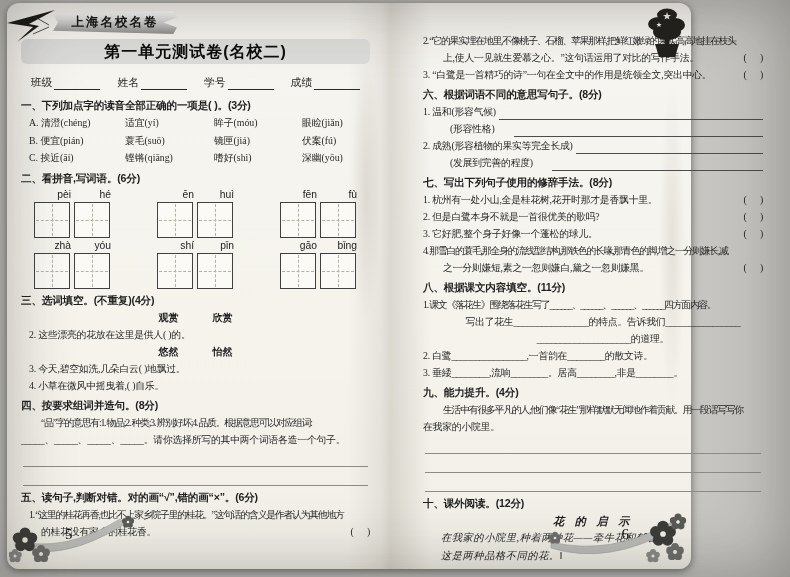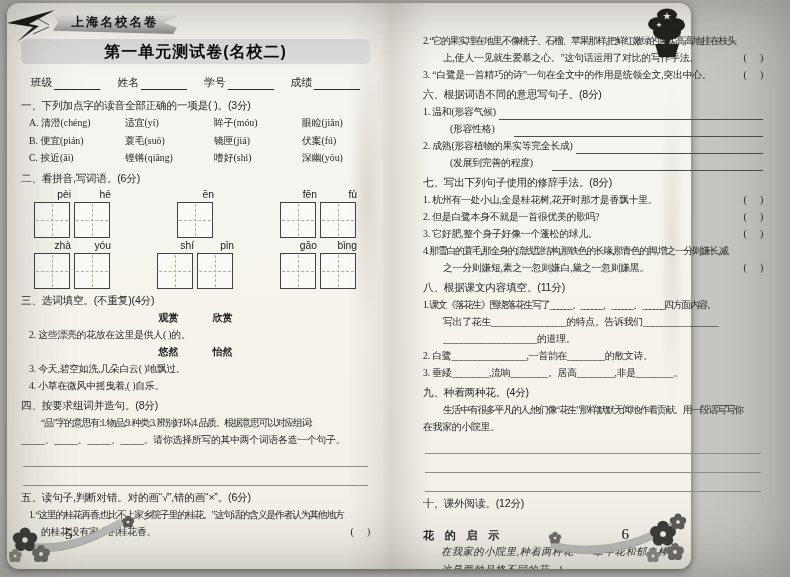--- a/index.html
+++ b/index.html
@@ -25,25 +25,25 @@
         clip-path:polygon(0% 14%,97% 0%,100% 28%,89% 50%,100% 72%,97% 100%,0% 86%,4% 50%);
         display:flex;align-items:center;justify-content:center;
         font-family:"Liberation Sans","DejaVu Sans",sans-serif;font-weight:700;font-size:12.5px;letter-spacing:2px;}
   .tbar{margin:2px 0 0;background:#dcdcda;height:25px;line-height:25px;text-align:center;
         font-family:"Liberation Sans","DejaVu Sans",sans-serif;font-weight:700;font-size:16px;letter-spacing:1px;color:#0d0d0d;border-radius:6px;}
 
   .info{display:flex;justify-content:center;gap:17px;margin:12px 0 7px;font-size:10.8px;}
   .fld{display:flex;align-items:flex-end;}
   .iblank{display:inline-block;width:46px;height:12px;border-bottom:1px solid #2a2a2a;margin-left:2px;}
 
-  .sec-title{font-family:"Liberation Sans","DejaVu Sans",sans-serif;font-weight:400;
+  .sec-title{font-family:"Liberation Sans","DejaVu Sans",sans-serif;font-weight:700;
         font-size:10.6px;line-height:17px;margin-top:3px;white-space:nowrap;letter-spacing:-.2px;}
   .bline{font-size:9.8px;line-height:17px;white-space:nowrap;letter-spacing:-.2px;}
   .ind1{padding-left:8px;}         
-  .ind2{padding-left:20px;}        
+  .ind2{padding-left:20px;text-align:center;}        
   .tindent{text-indent:20px;}
   .sq{letter-spacing:-1.2px;}
 
   .crow{display:grid;grid-template-columns:96px 89px 88px auto;padding-left:8px;
         font-size:9.8px;line-height:17.5px;white-space:nowrap;}
 
   .pyrow{display:flex;justify-content:space-between;padding:0 13px;margin-top:1px;}
   .pgroup{display:flex;gap:3px;}
   .pcell{width:37px;text-align:right;}
   .pylab{height:14px;line-height:14px;font-size:10.3px;color:#222;
@@ -57,21 +57,21 @@
   .rule{height:18px;border-bottom:1px solid #8b8b88;margin:0 2px;}
   .jrow{display:flex;justify-content:space-between;align-items:baseline;}
   .jrow .t{white-space:nowrap;}
   .paren{white-space:pre;flex:none;padding-left:4px;}
 
   .frow{display:flex;align-items:flex-end;font-size:9.8px;line-height:17px;}
   .frow .lead{white-space:nowrap;letter-spacing:-.2px;}
   .ffill{flex:1;height:13px;border-bottom:1px solid #4c4c4c;margin-left:3px;}
   .subind{padding-left:27px;gap:16px;}
 
-  .reading-title{font-weight:700;font-size:11px;letter-spacing:4px;margin-top:16px;}
+  .reading-title{text-align:center;font-weight:700;font-size:11px;letter-spacing:4px;margin-top:2px;font-style:italic;}
   .passage{font-style:italic;letter-spacing:.6px;font-size:10.2px;line-height:18px;padding-left:18px;white-space:nowrap;}
 
   .bonsai{position:absolute;top:3px;right:3px;}
   .corner{position:absolute;pointer-events:none;}
   .corner-bl{left:2px;bottom:3px;width:132px;height:52px;}
   .corner-br{right:2px;bottom:1px;width:146px;height:56px;}
   .pagenum{position:absolute;font-size:15px;color:#111;font-family:"Liberation Serif",serif;}
   .pn5{left:56px;top:12px;}
   .pn6{right:60px;top:14px;}
 </style>
@@ -148,20 +148,24 @@
           <div class="pcell">
               <div class="pylab">hé</div>
               <div class="tian"></div>
             </div>
         </div>
         <div class="pgroup">
           <div class="pcell">
               <div class="pylab">ēn</div>
               <div class="tian"></div>
             </div>
+          <div class="pcell">
+              <div class="pylab">huì</div>
+              <div class="tian"></div>
+            </div>
         </div>
         <div class="pgroup">
           <div class="pcell">
               <div class="pylab">fēn</div>
               <div class="tian"></div>
             </div>
           <div class="pcell">
               <div class="pylab">fù</div>
               <div class="tian"></div>
             </div>
@@ -207,21 +211,21 @@
       </div>
       <div class="bline ind1">2. 这些漂亮的花放在这里是供人(        )的。</div>
       <div class="wpair">
         <span>悠然</span>
         <span>怡然</span>
       </div>
       <div class="bline ind1">3. 今天,碧空如洗,几朵白云(        )地飘过。</div>
       <div class="bline ind1">4. 小草在微风中摇曳着,(        )自乐。</div>
 
       <div class="sec-title">四、按要求组词并造句。(8分)</div>
-      <div class="bline tindent sq">“品”字的意思有:1. 物品;9. 种类;3. 辨别好坏;4. 品质。根据意思可以对应组词:</div>
+      <div class="bline tindent sq">“品”字的意思有:1. 物品;2. 种类;3. 辨别好坏;4. 品质。根据意思可以对应组词:</div>
       <div class="bline">_____、_____、_____、_____。请你选择所写的其中两个词语各造一个句子。</div>
       <div class="rule"></div>
       <div class="rule"></div>
 
       <div class="sec-title">五、读句子,判断对错。对的画“√”,错的画“×”。(6分)</div>
       <div class="bline ind1 sq">1. “这里的桂花再香,也比不上家乡院子里的桂花。”这句话的含义是作者认为其他地方</div>
       <div class="jrow bline ind2">
         <span class="t">的桂花没有家乡的桂花香。</span>
         <span class="paren">(      )</span>
       </div>
@@ -276,21 +280,21 @@
         <span class="paren">(      )</span>
       </div>
 
       <div class="sec-title">八、根据课文内容填空。(11分)</div>
       <div class="bline sq">1. 课文《落花生》围绕落花生写了______、______、______、______四方面内容。</div>
       <div class="bline ind2">写出了花生________________的特点。告诉我们________________</div>
       <div class="bline ind2">____________________的道理。</div>
       <div class="bline">2. 白鹭________________,一首韵在________的散文诗。</div>
       <div class="bline">3. 垂緌________,流响________。居高________,非是________。</div>
 
-      <div class="sec-title">九、种着两种花。(4分)</div>
+      <div class="sec-title">九、能力提升。(4分)</div>
       <div class="bline tindent sq">生活中有很多平凡的人,他们像“花生”那样默默无闻地作着贡献。用一段话写写你</div>
       <div class="bline">在我家的小院里。</div>
       <div class="rule"></div>
       <div class="rule"></div>
       <div class="rule"></div>
 
       <div class="sec-title">十、课外阅读。(12分)</div>
       <div class="reading-title">花 的 启 示</div>
       <div class="bline passage">在我家的小院里,种着两种花——牵牛花和郁春棒。</div>
       <div class="bline passage">这是两种品格不同的花。‖</div>

